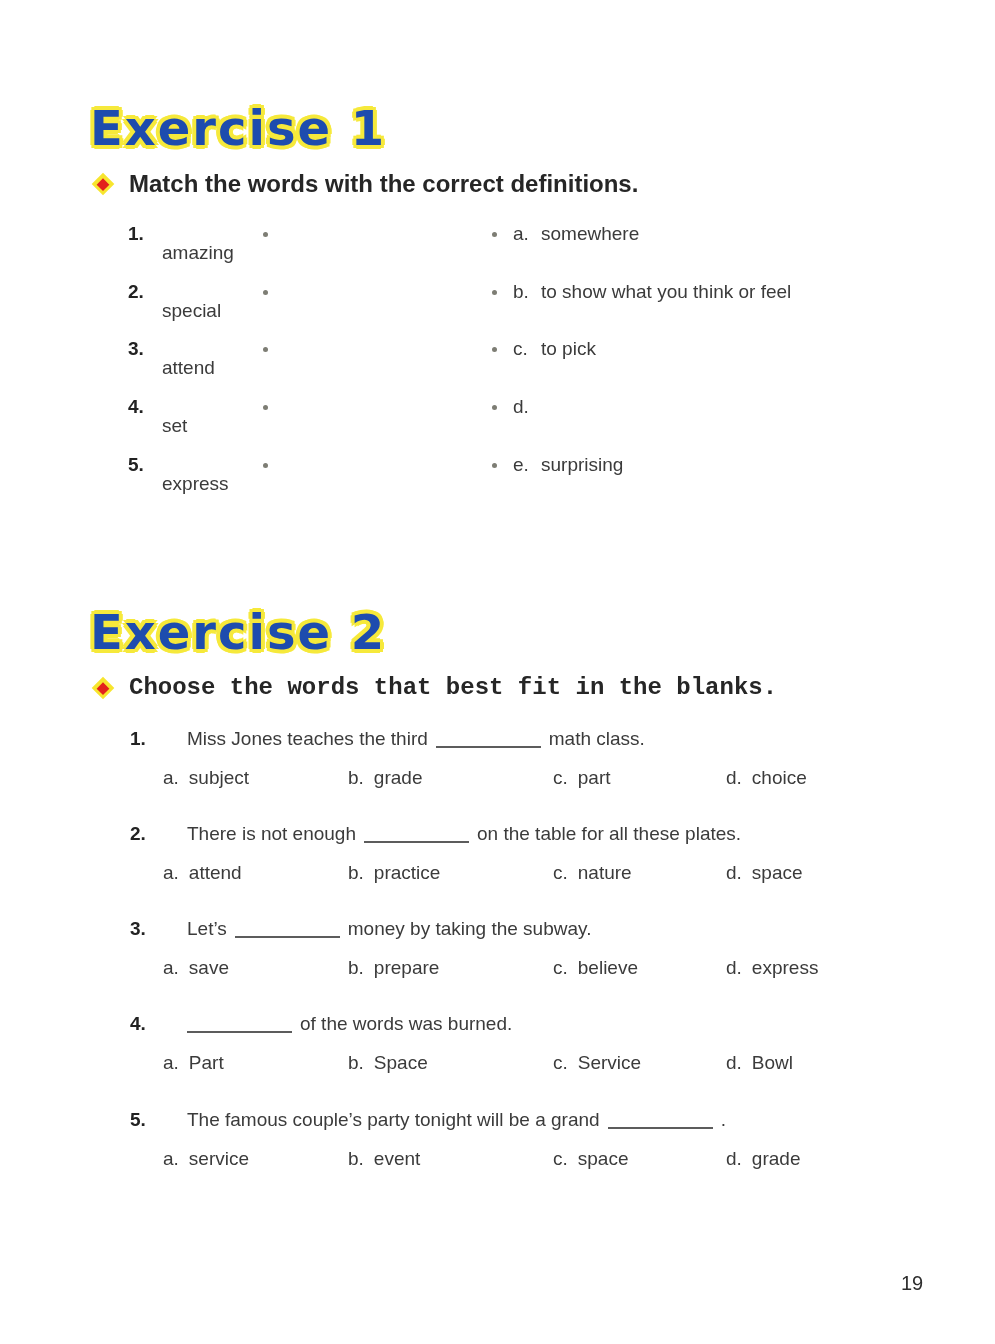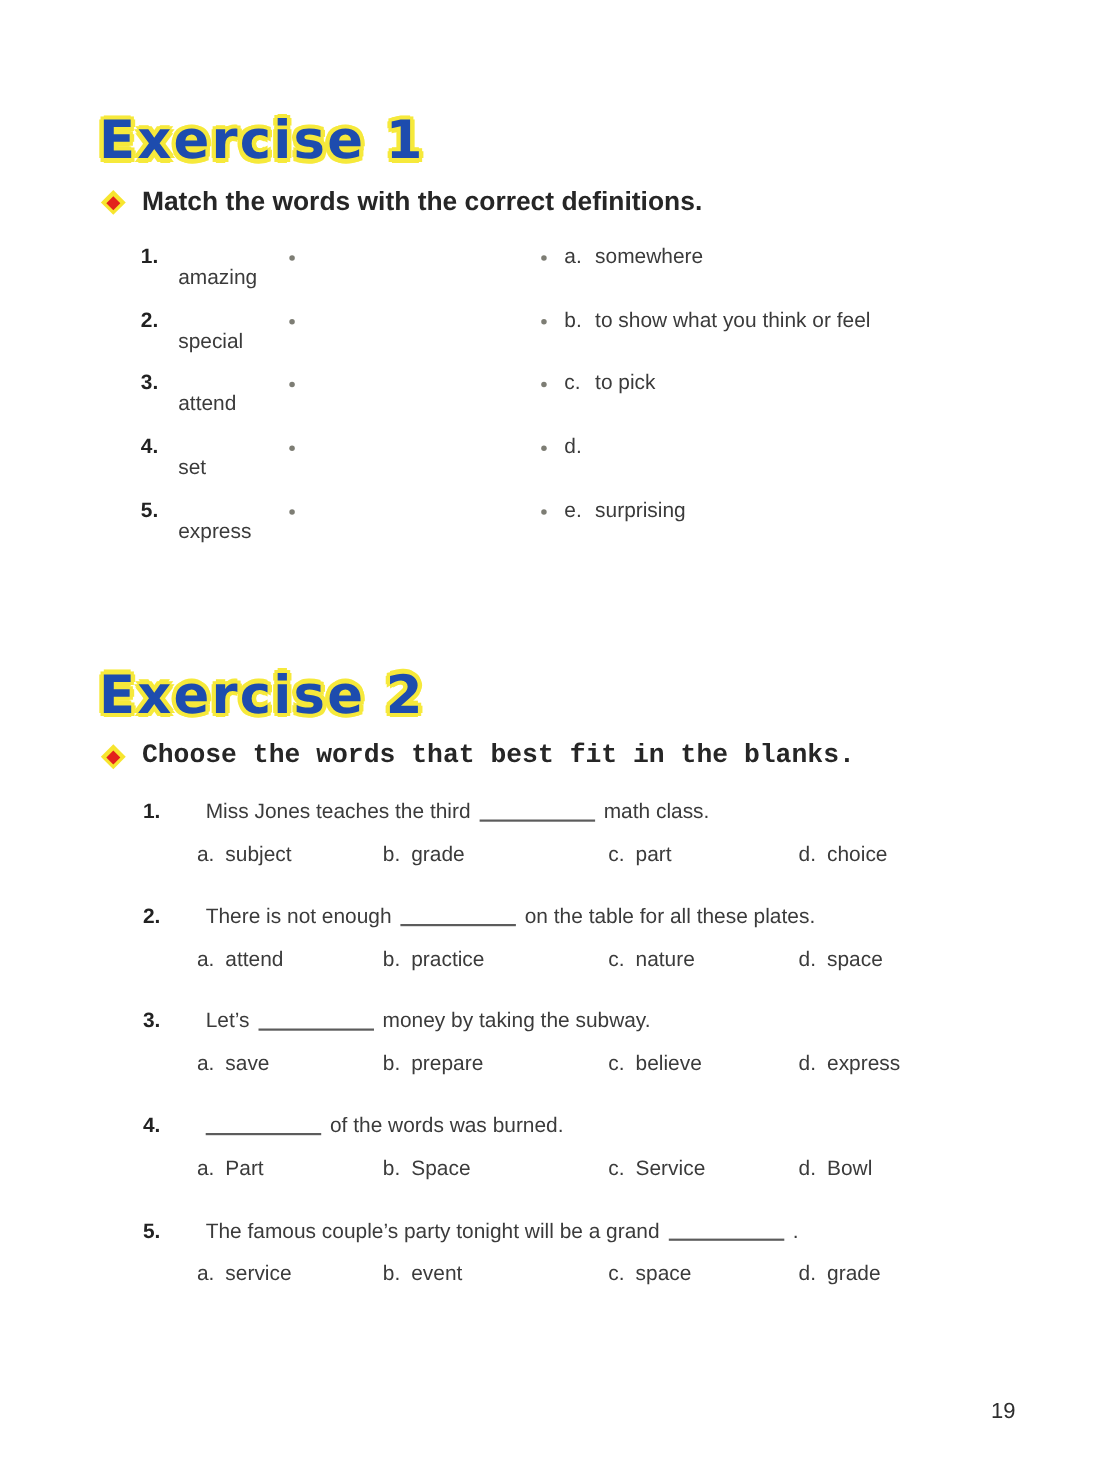--- a/index.html
+++ b/index.html
@@ -109,21 +109,21 @@
     display: inline-block;
     width: 105px;
     height: 2px;
     border-bottom: 2px solid #5c5c5c;
     vertical-align: -3px;
     margin-right: 8px;
   }
   .opts { position: absolute; top: 39px; left: 0; width: 830px; height: 26px; }
   .opt { position: absolute; white-space: nowrap; }
   .opt .letter { margin-right: 10px; }
-  .opt.a { left: 33px; margin-left: 16px; }
+  .opt.a { left: 33px; }
   .opt.b { left: 218px; }
   .opt.c { left: 407px; margin-left: 16px; }
   .opt.d { left: 596px; }
 
   .page-number {
     position: absolute;
     left: 901px;
     top: 1272px;
     font-size: 20px;
     color: #2e2e2e;

